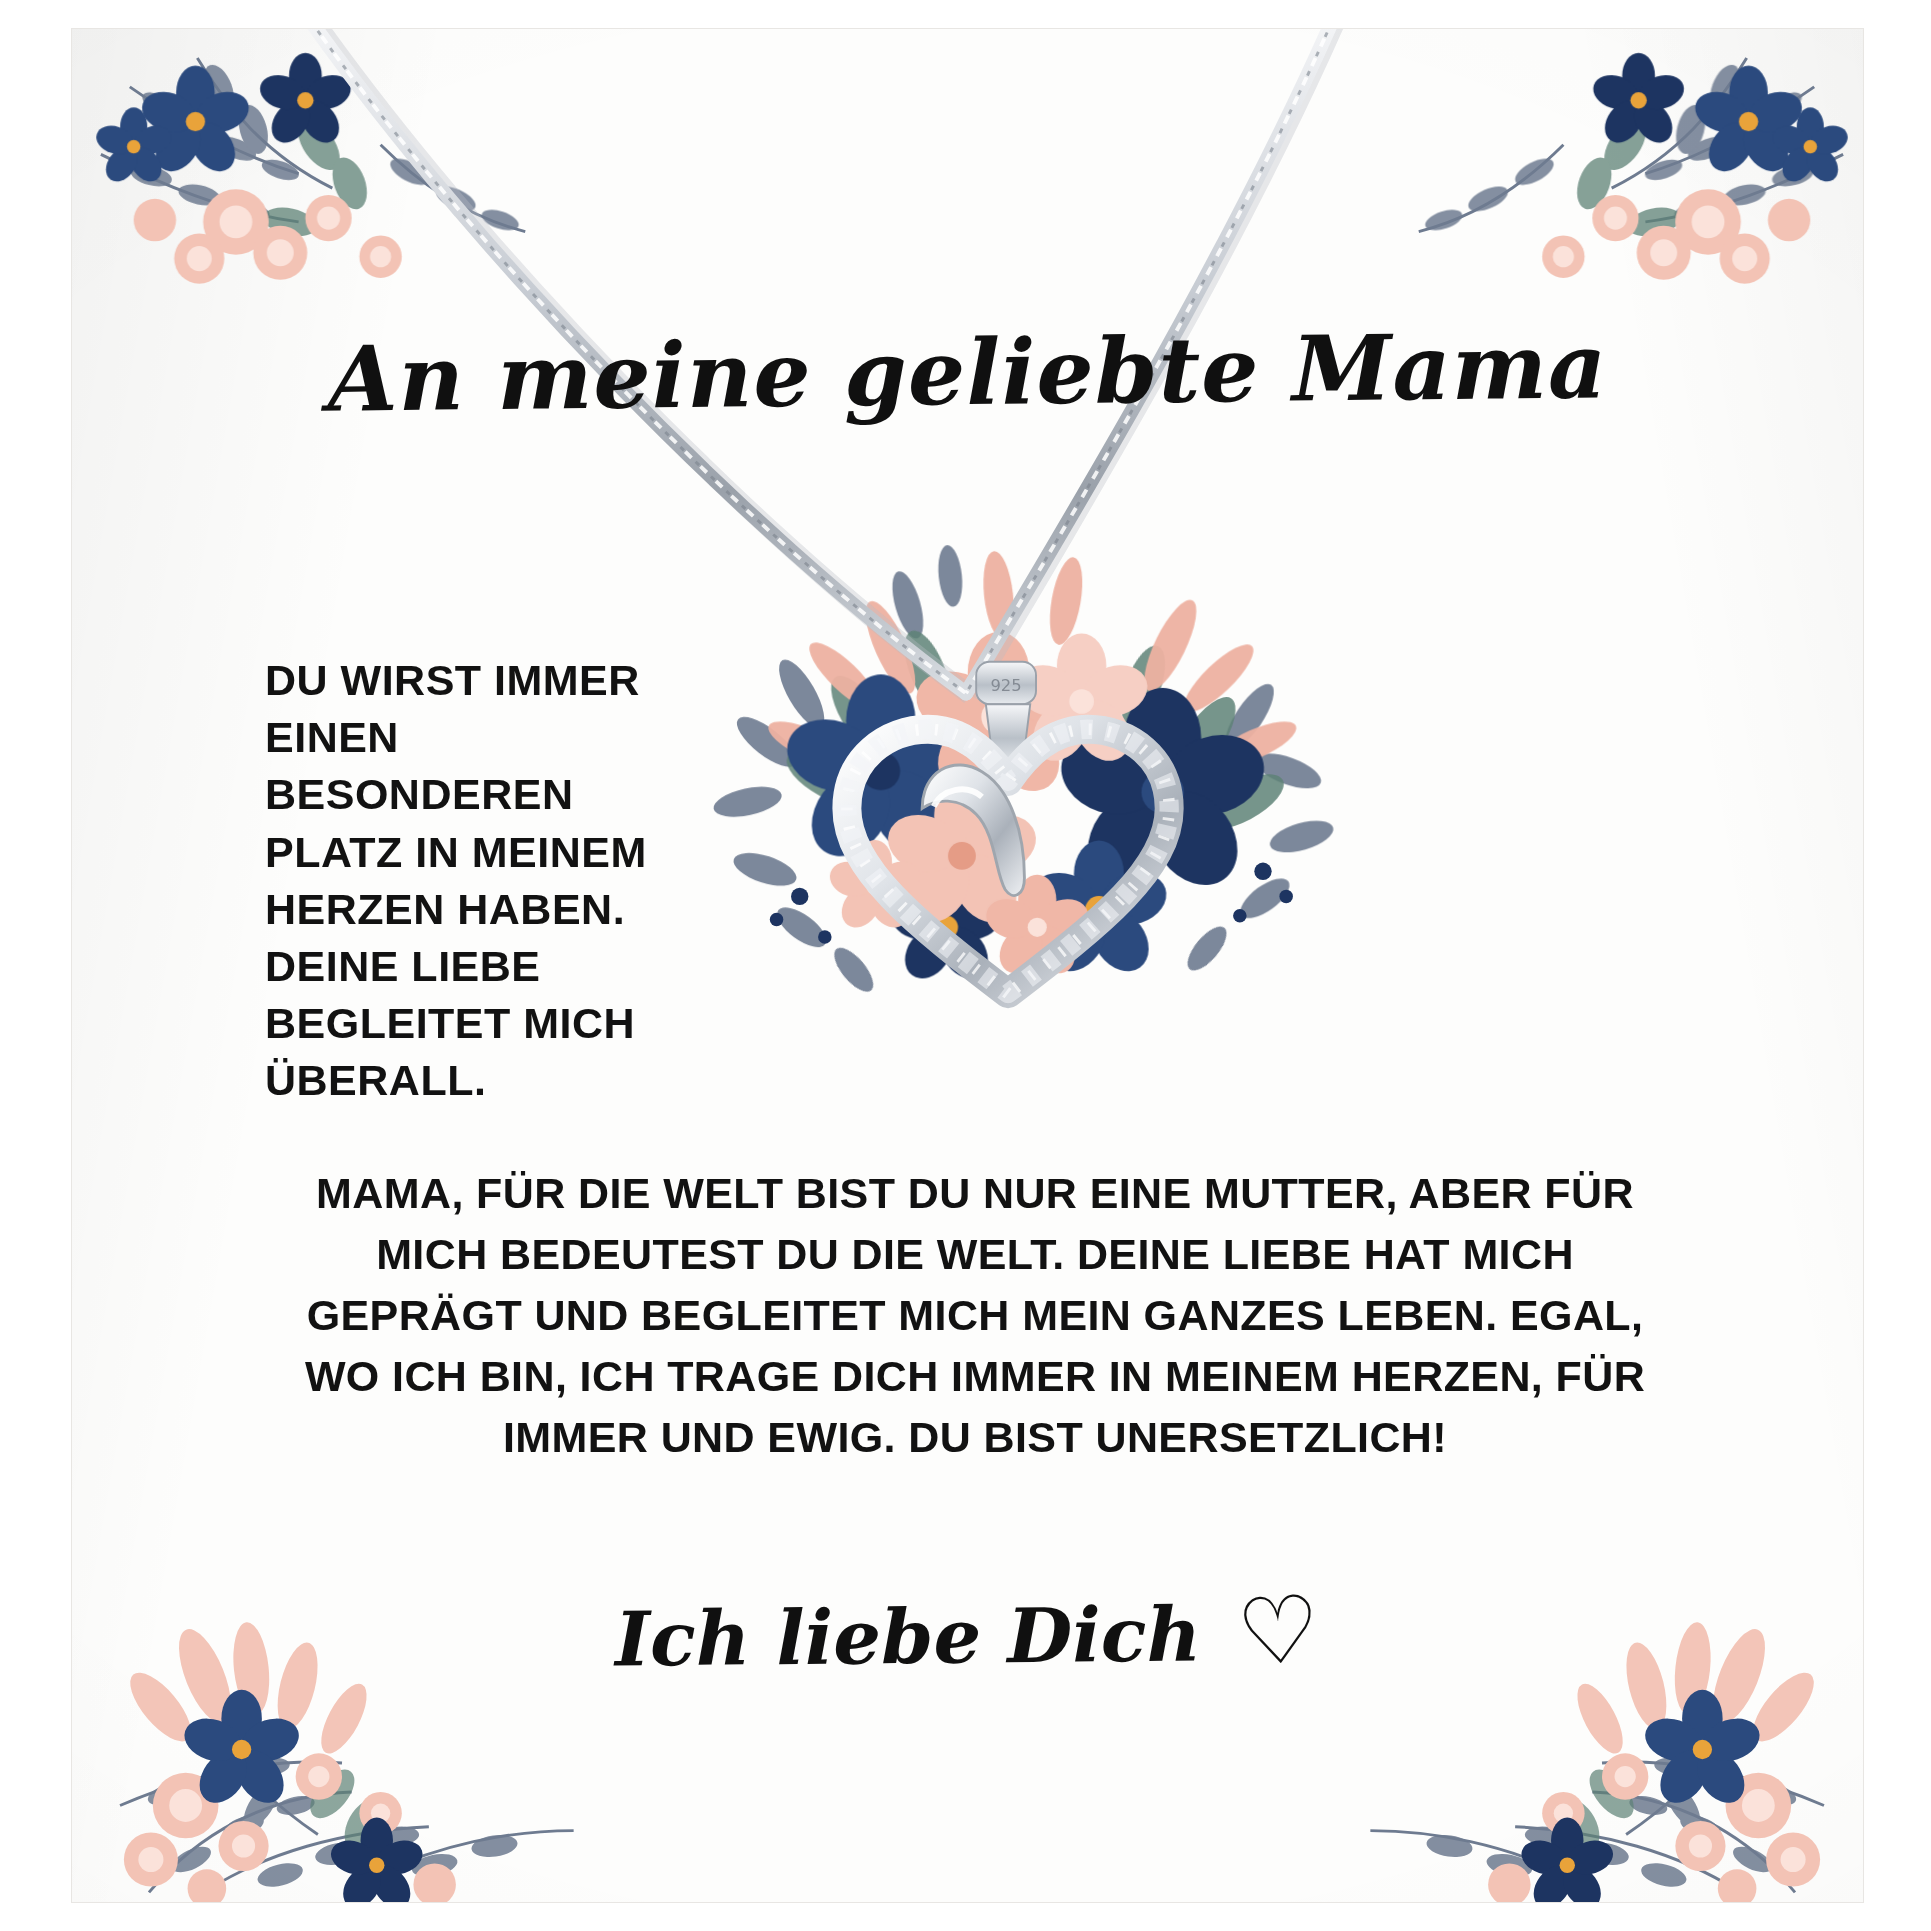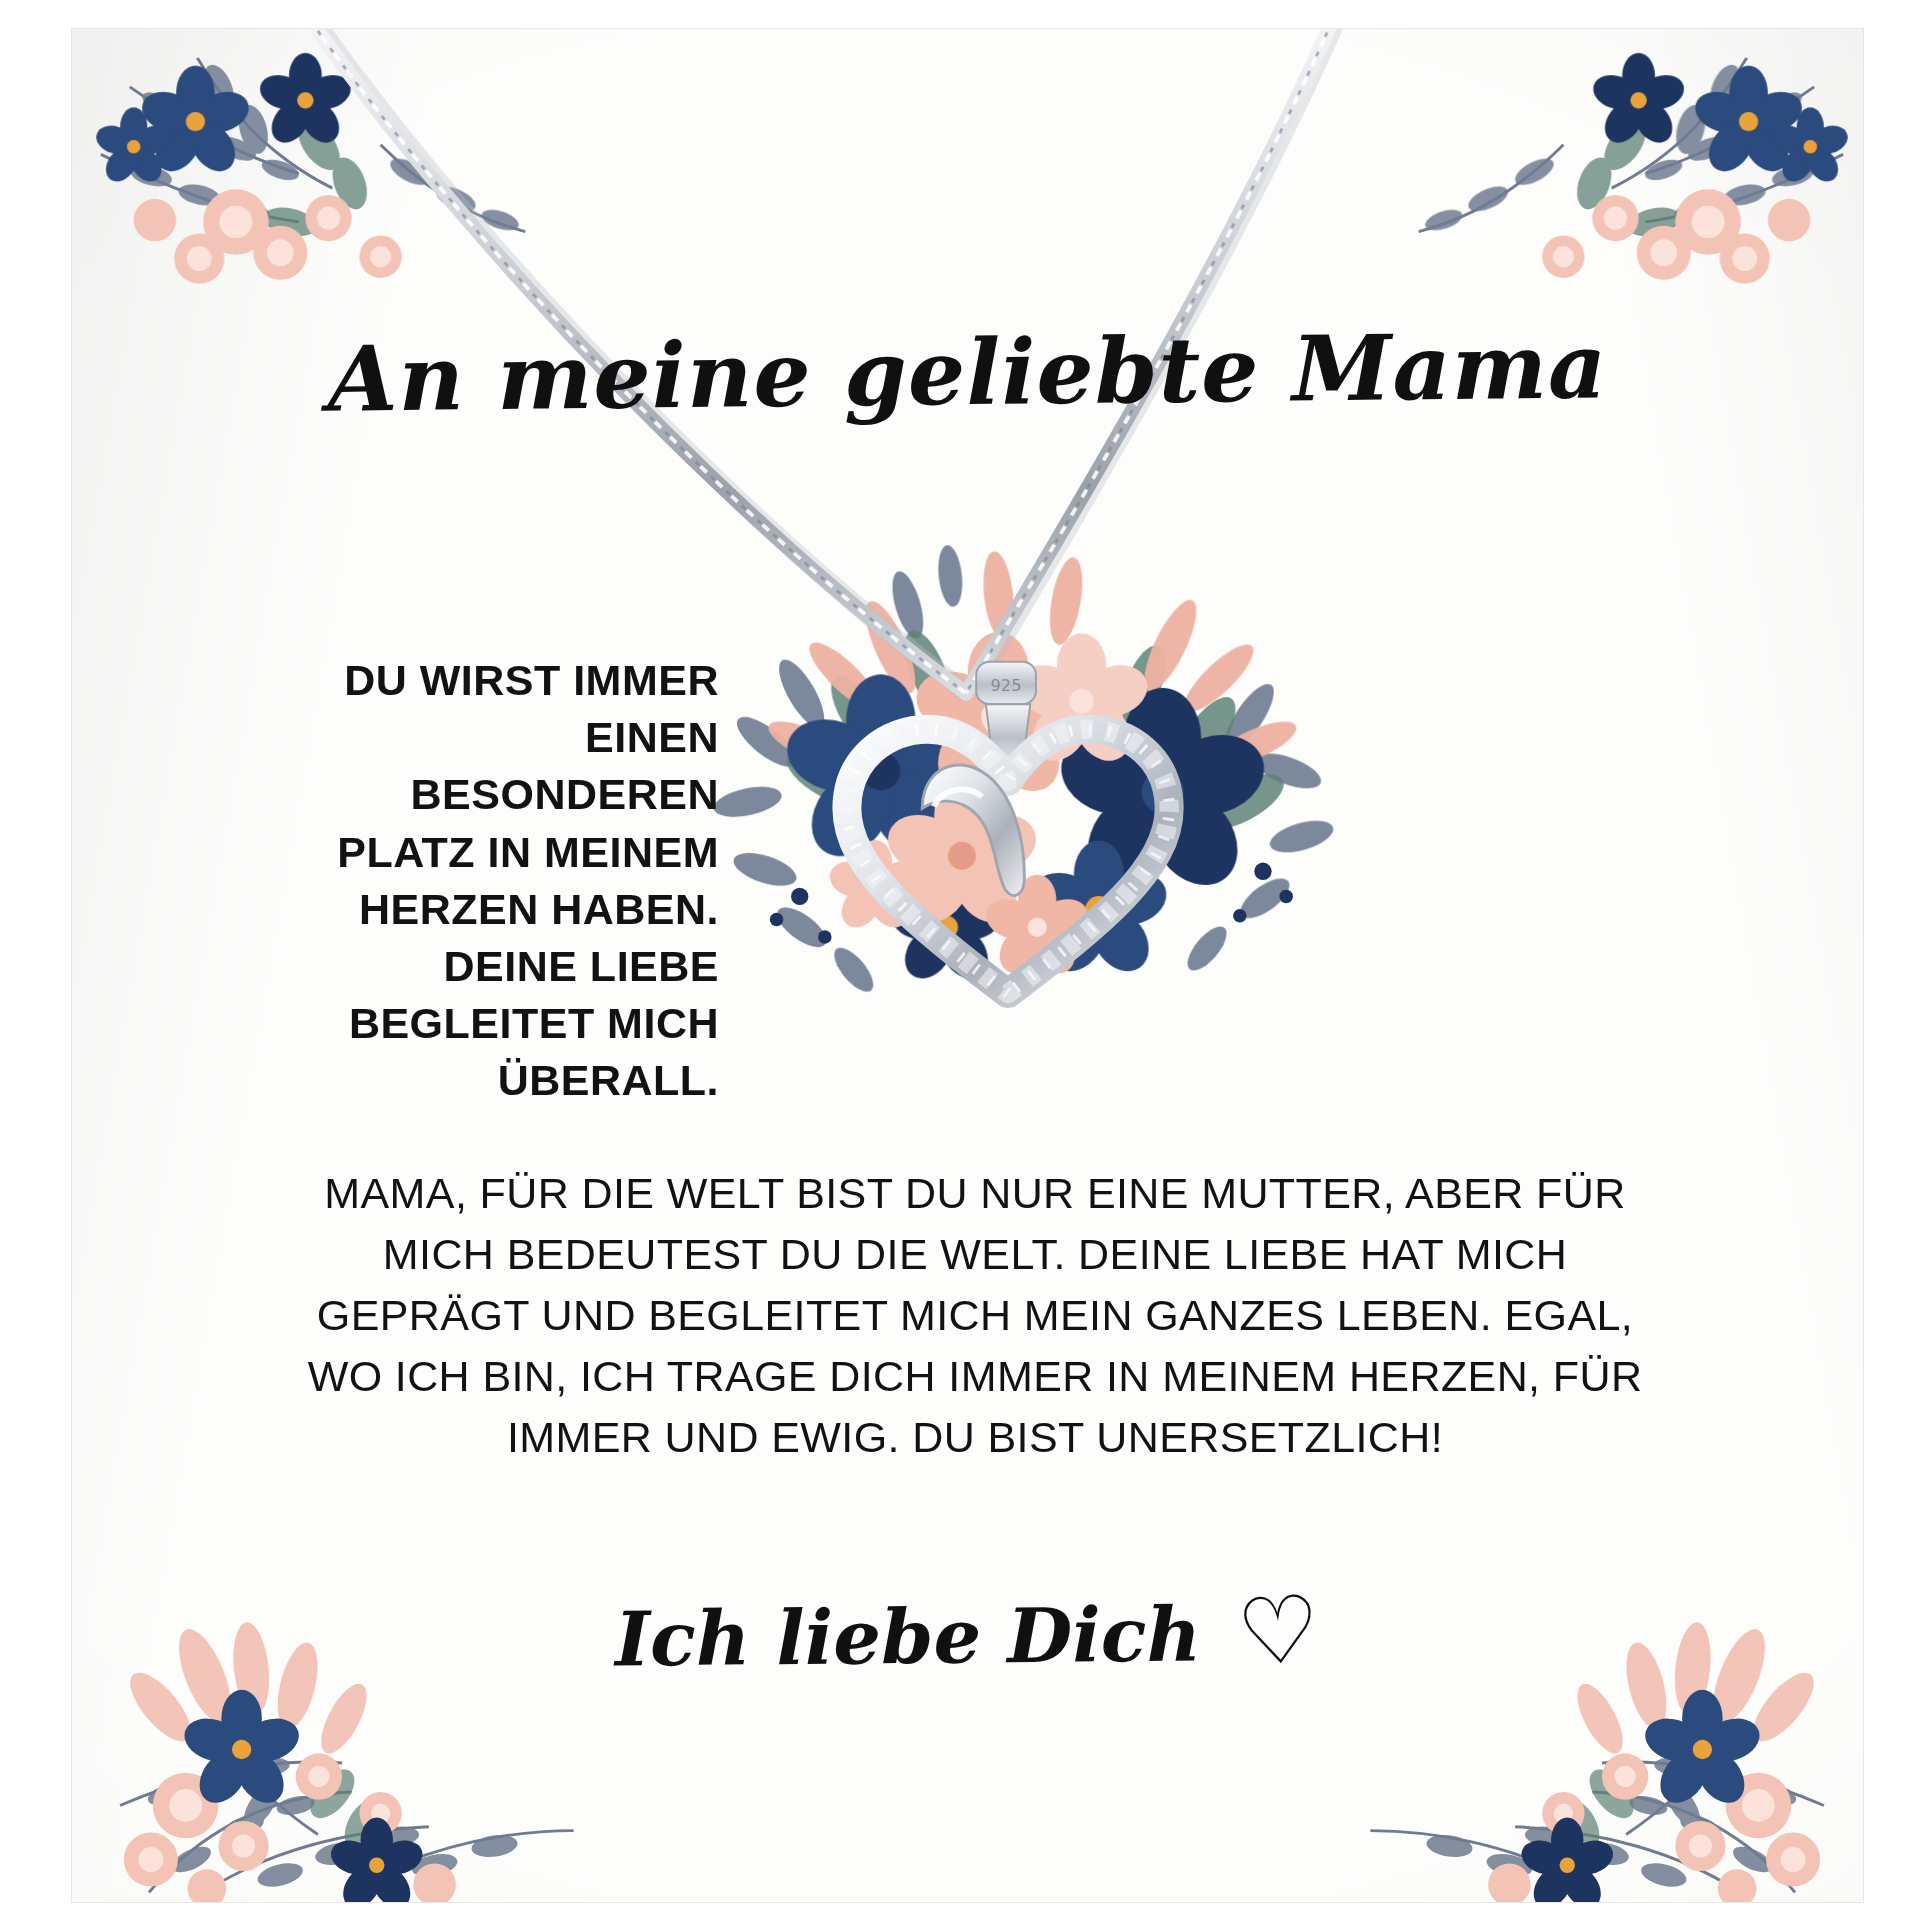--- a/index.html
+++ b/index.html
@@ -61,40 +61,40 @@
     z-index: 6;
     transform: rotate(-0.6deg);
     white-space: nowrap;
   }
 
   
   .col {
     position: absolute;
     top: 623px;
     width: 454px;
-    text-align: right;
+    text-align: left;
     font-size: 43px;
     line-height: 1.33;
     font-weight: 700;
     letter-spacing: 0.5px;
     color: #121212;
     z-index: 6;
   }
   .col.left  { left: 193px; }
   .col.right { left: 1226px; }
 
   .block {
     position: absolute;
     left: 203px;
     top: 1134px;
     width: 1400px;
     text-align: center;
     font-size: 43px;
     line-height: 1.42;
-    font-weight: 400;
+    font-weight: 700;
     letter-spacing: 0.4px;
     color: #121212;
     z-index: 6;
   }
 
   .signature {
     position: absolute;
     left: 0;
     right: 0;
     top: 1564px;

